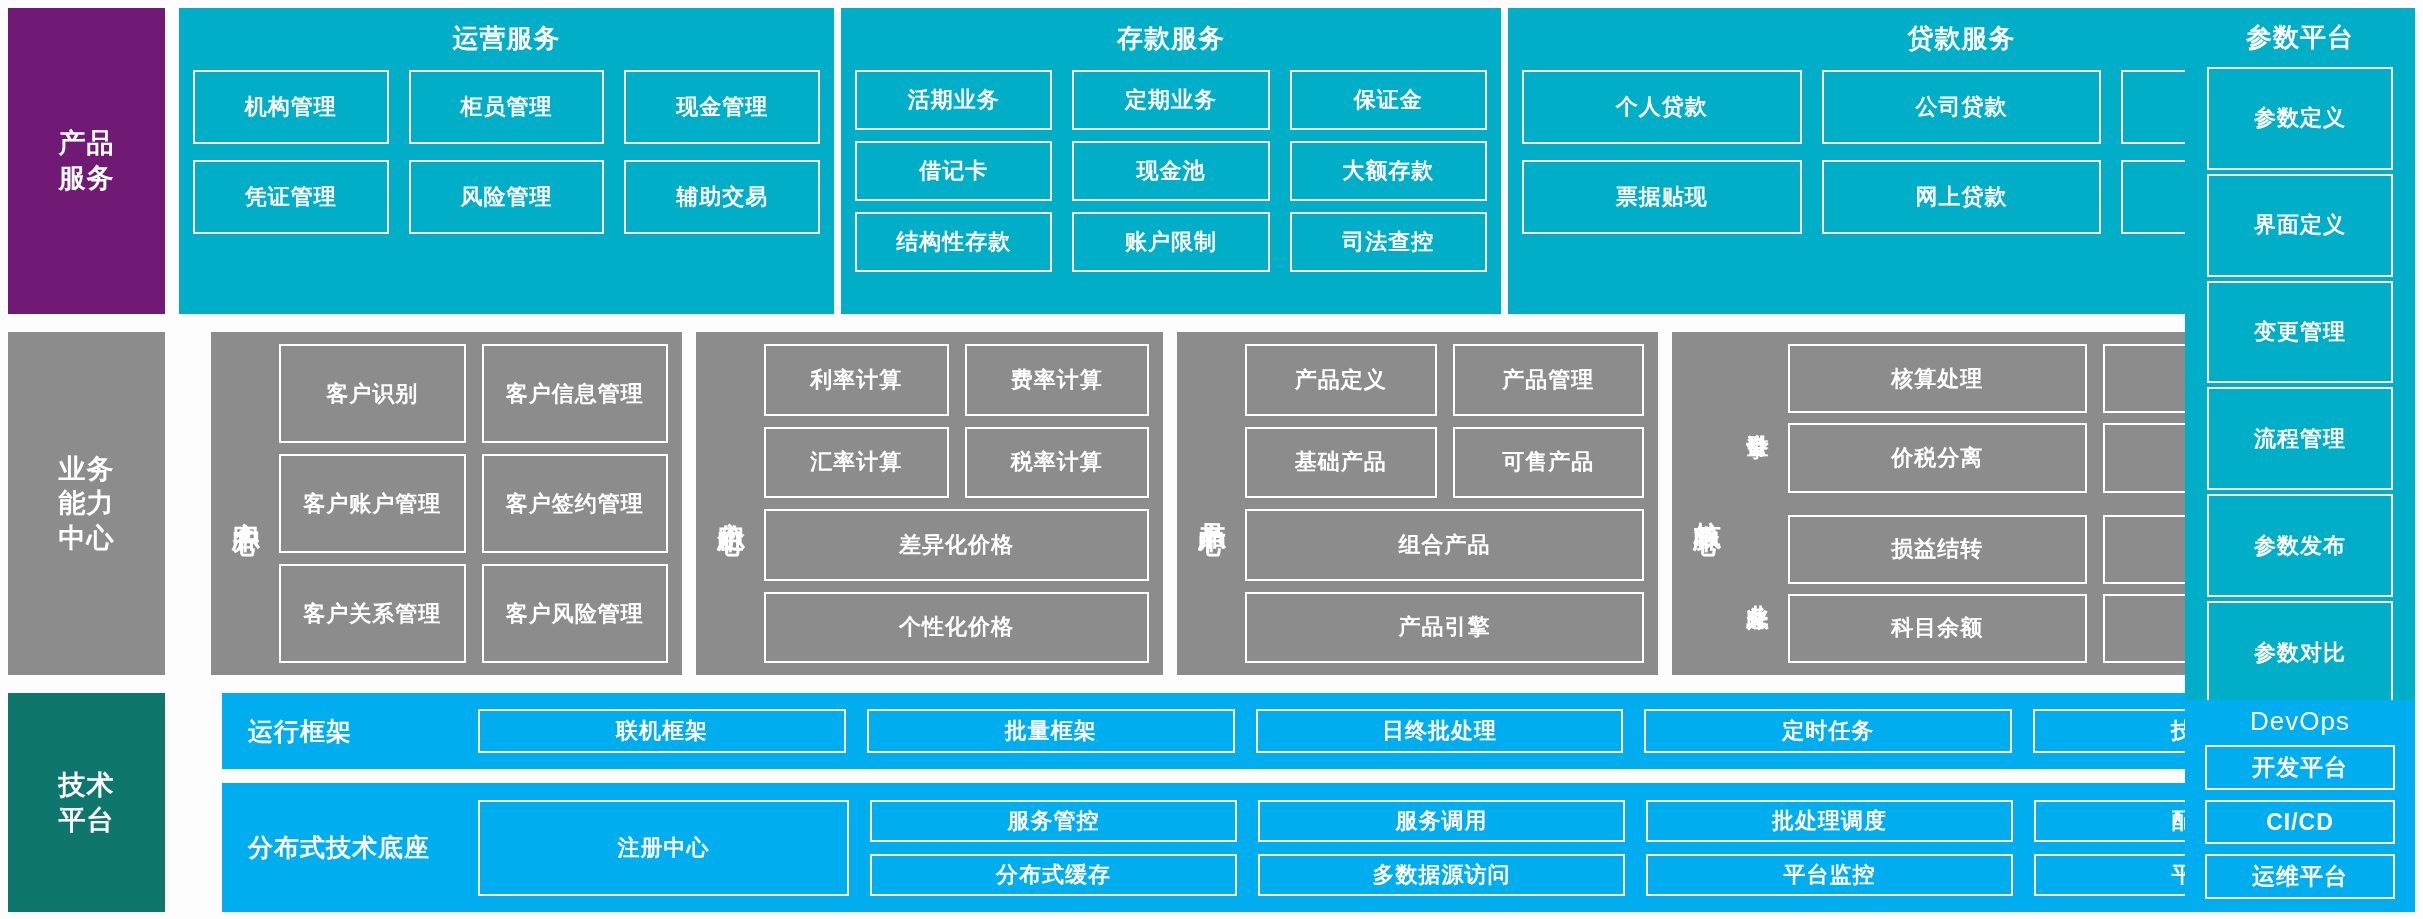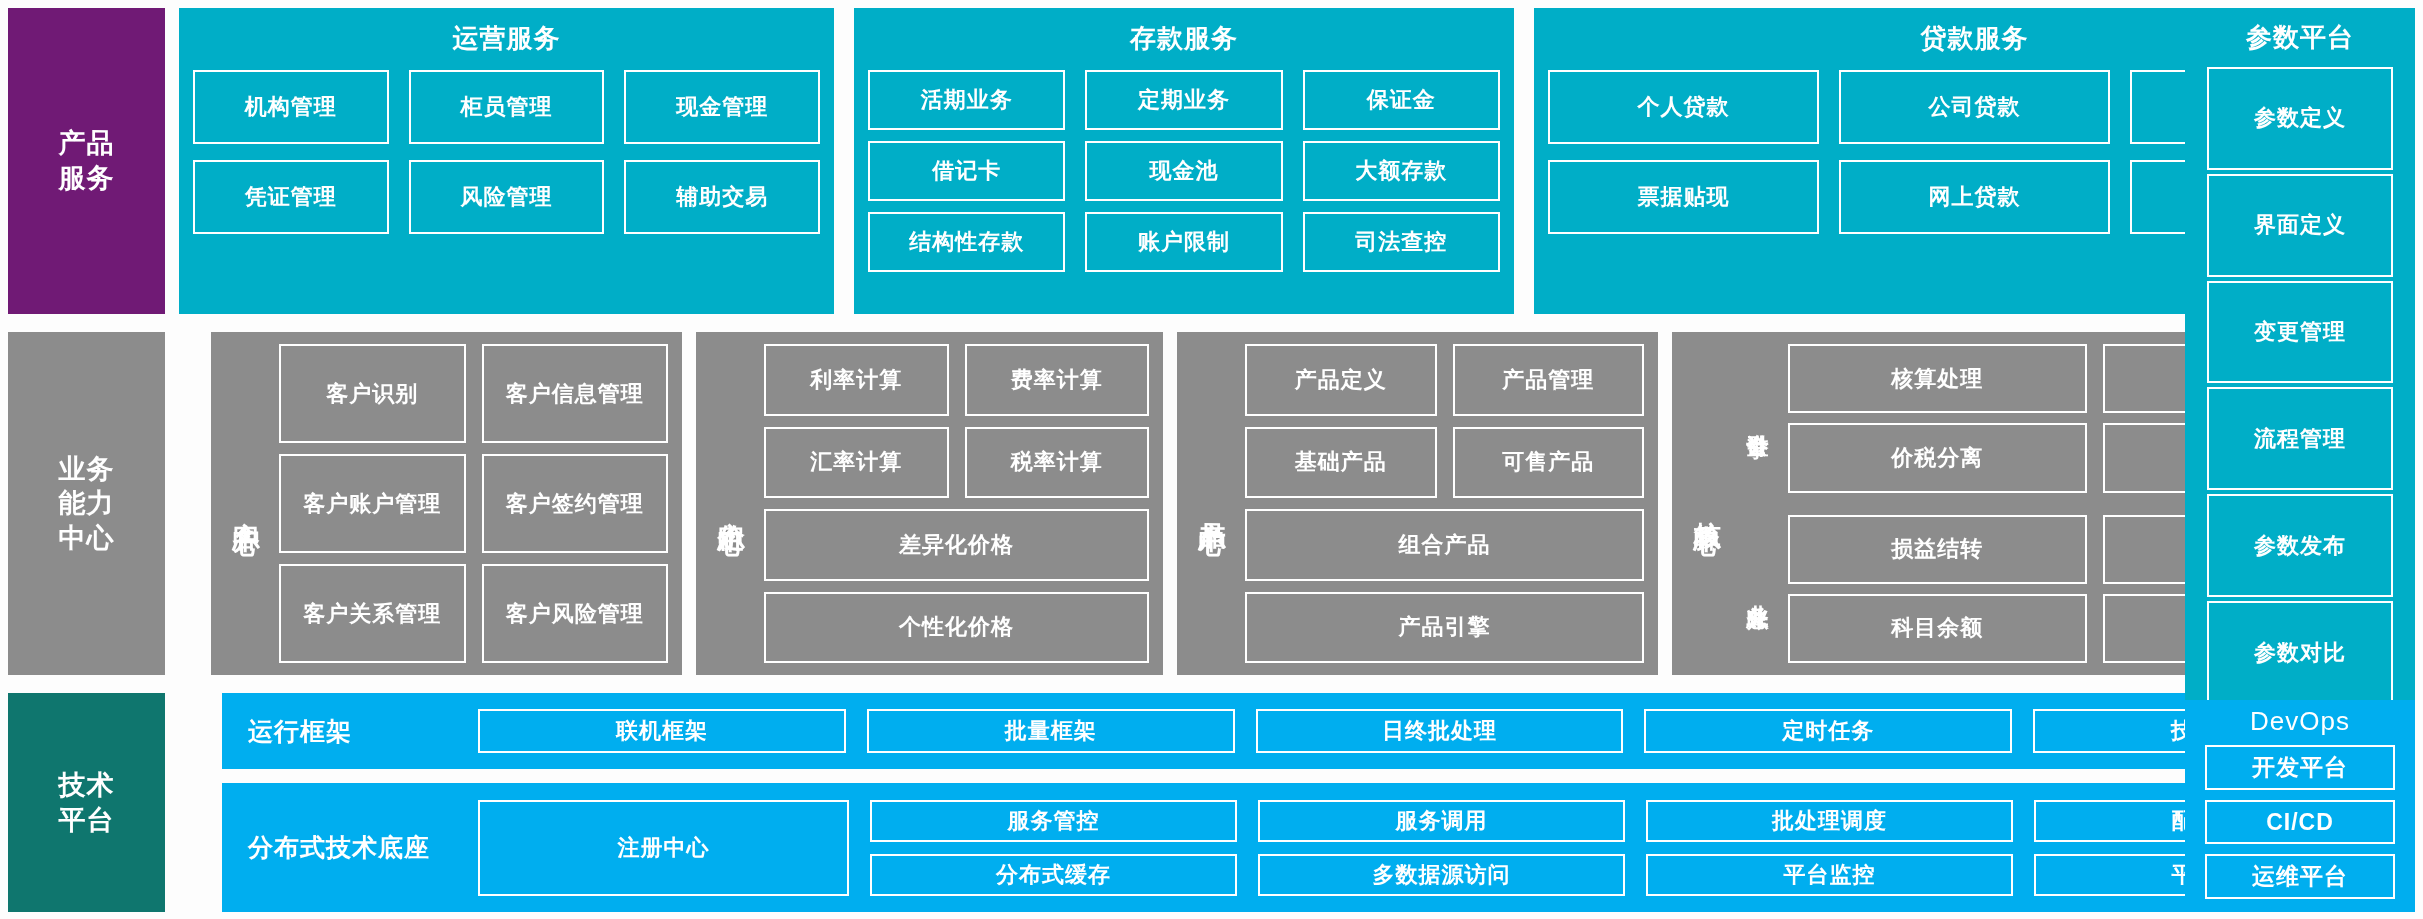--- a/index.html
+++ b/index.html
@@ -22,21 +22,21 @@
     display:flex;align-items:center;justify-content:center;
     font-size:27px;font-weight:bold;line-height:1.28;text-align:center;
     letter-spacing:1px;
   }
   .rail.teal{background:#701a75;}
   .rail.gray{background:#8C8C8C;}
   .rail.cyan{background:#0f766e;}
 
   
   .band-top{height:306px;}
-  .svc-panels{flex:1 1 auto;display:flex;gap:20px;border-radius:17px;}
+  .svc-panels{flex:1 1 auto;display:flex;gap:7px;border-radius:17px;}
   .svc{
     background:#00AEC7;
     display:flex;flex-direction:column;
     padding:9px 14px 14px 14px;box-sizing:border-box;
   }
   .svc-title{
     text-align:center;font-size:26px;font-weight:bold;
     letter-spacing:1px;margin:4px 0 14px 0;
   }
   .svc-grid{

